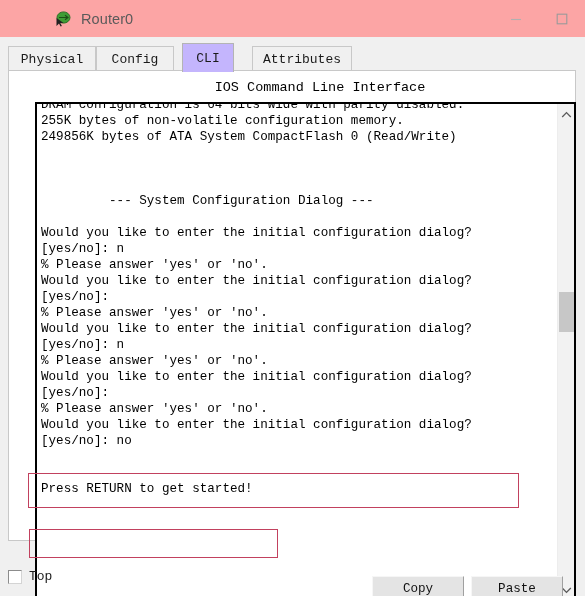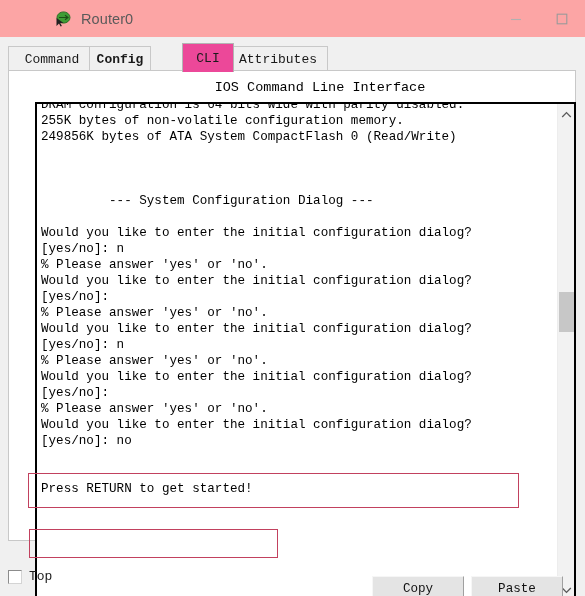--- a/index.html
+++ b/index.html
@@ -72,21 +72,21 @@
     border: 1px solid #c8c8c8;
     border-bottom: none;
     font-family: "Liberation Mono", "DejaVu Sans Mono", monospace;
     font-size: 13px;
     color: #1a1a1a;
     display: flex;
     align-items: center;
     justify-content: center;
   }
   .tab.active {
-    background: #ec4899;
+    background: #c4b5fd;
     top: 6px;
     height: 29px;
     border-color: #b4b4b4;
     z-index: 5;
   }
 
   
   #panel {
     position: absolute;
     left: 8px; top: 70px;
@@ -242,24 +242,24 @@
     <div class="winbtn">
       <svg width="13" height="13" viewBox="0 0 13 13">
           <line x1="1.5" y1="1.5" x2="11.5" y2="11.5" stroke="#b0b0b0" stroke-width="1.1"></line>
           <line x1="11.5" y1="1.5" x2="1.5" y2="11.5" stroke="#b0b0b0" stroke-width="1.1"></line>
         </svg>
     </div>
   </div>
 </div>
 
 <div id="tabstrip">
-    <div class="tab" style="left: 8px; width: 88px;">Command</div>
-    <div class="tab" style="left: 89px; width: 62px; font-weight: bold;">Config</div>
+    <div class="tab" style="left: 8px; width: 88px;">Physical</div>
+    <div class="tab" style="left: 96px; width: 78px;">Config</div>
     <div class="tab active" style="left: 182px; width: 52px;">CLI</div>
-    <div class="tab" style="left: 228px; width: 100px;">Attributes</div>
+    <div class="tab" style="left: 252px; width: 100px;">Attributes</div>
   </div>
 
 <div id="panel">
   <div id="cli-heading">IOS Command Line Interface</div>
 
   <div id="terminal">
     <div id="term-text"><div class="tline">DRAM configuration is 64 bits wide with parity disabled.</div><div class="tline">255K bytes of non-volatile configuration memory.</div><div class="tline">249856K bytes of ATA System CompactFlash 0 (Read/Write)</div><div class="tline">&nbsp;</div><div class="tline">&nbsp;</div><div class="tline">&nbsp;</div><div class="tline">         --- System Configuration Dialog ---</div><div class="tline">&nbsp;</div><div class="tline">Would you like to enter the initial configuration dialog?</div><div class="tline">[yes/no]: n</div><div class="tline">% Please answer 'yes' or 'no'.</div><div class="tline">Would you like to enter the initial configuration dialog?</div><div class="tline">[yes/no]:</div><div class="tline">% Please answer 'yes' or 'no'.</div><div class="tline">Would you like to enter the initial configuration dialog?</div><div class="tline">[yes/no]: n</div><div class="tline">% Please answer 'yes' or 'no'.</div><div class="tline">Would you like to enter the initial configuration dialog?</div><div class="tline">[yes/no]:</div><div class="tline">% Please answer 'yes' or 'no'.</div><div class="tline">Would you like to enter the initial configuration dialog?</div><div class="tline">[yes/no]: no</div><div class="tline">&nbsp;</div><div class="tline">&nbsp;</div><div class="tline">Press RETURN to get started!</div><div class="tline">&nbsp;</div></div>
 
     <div id="vscroll">
       <div class="sb-arrow" id="sb-up">

